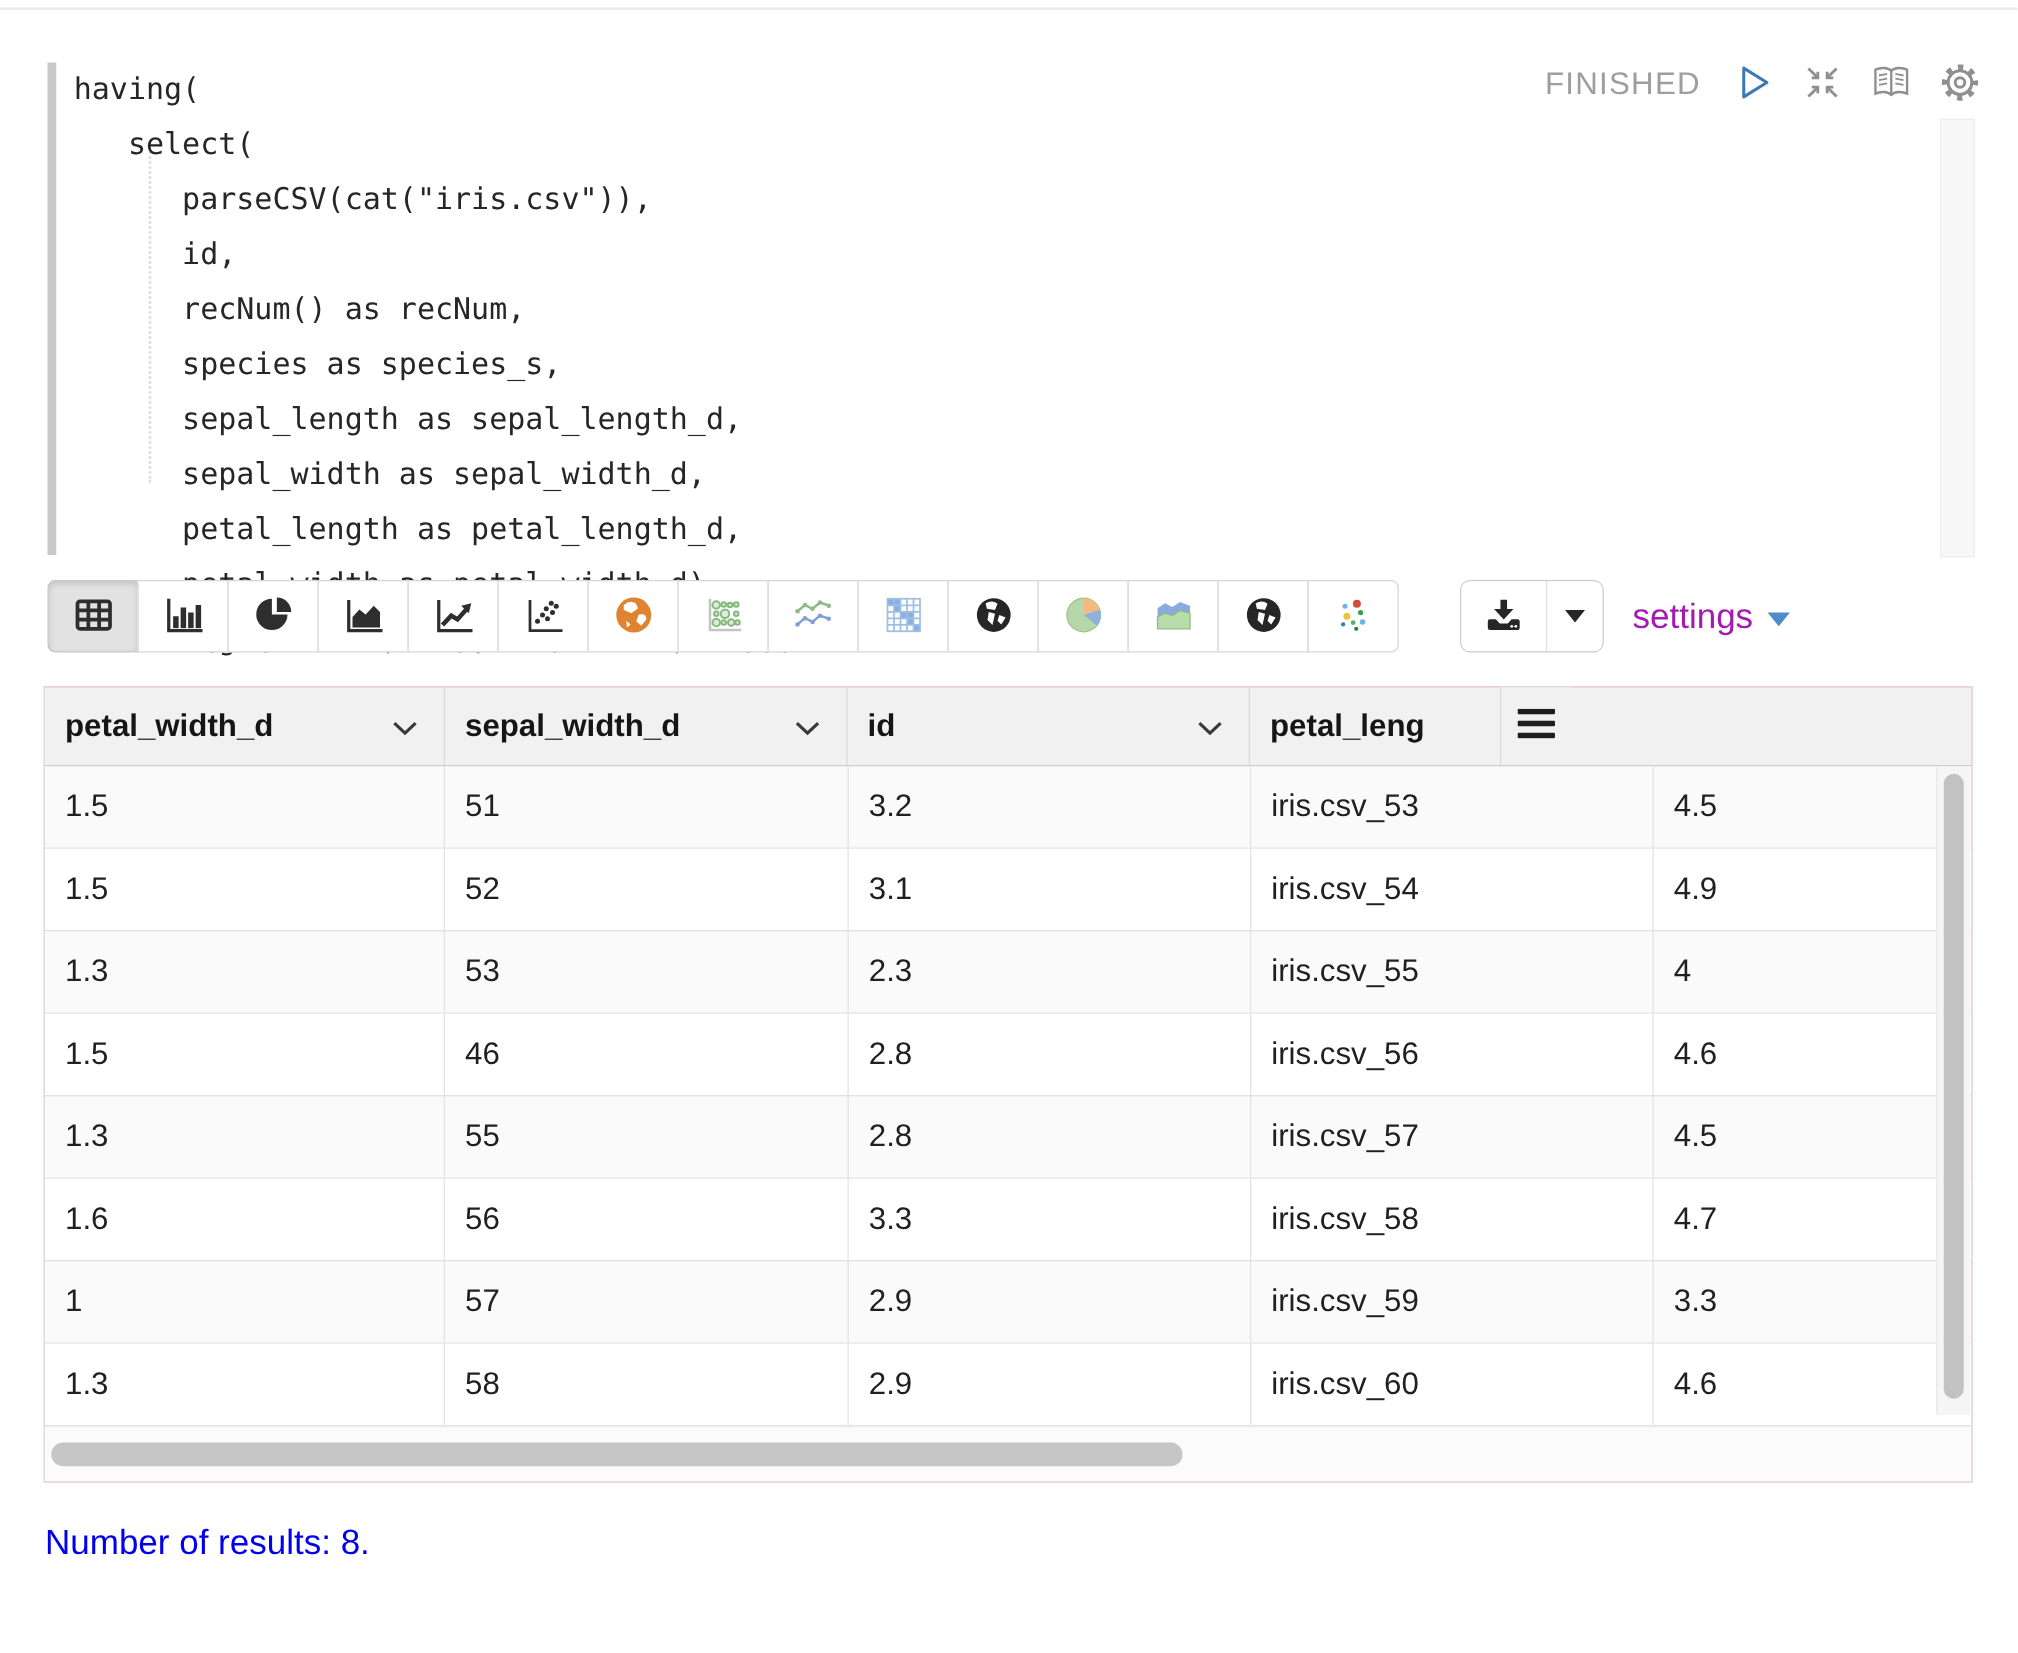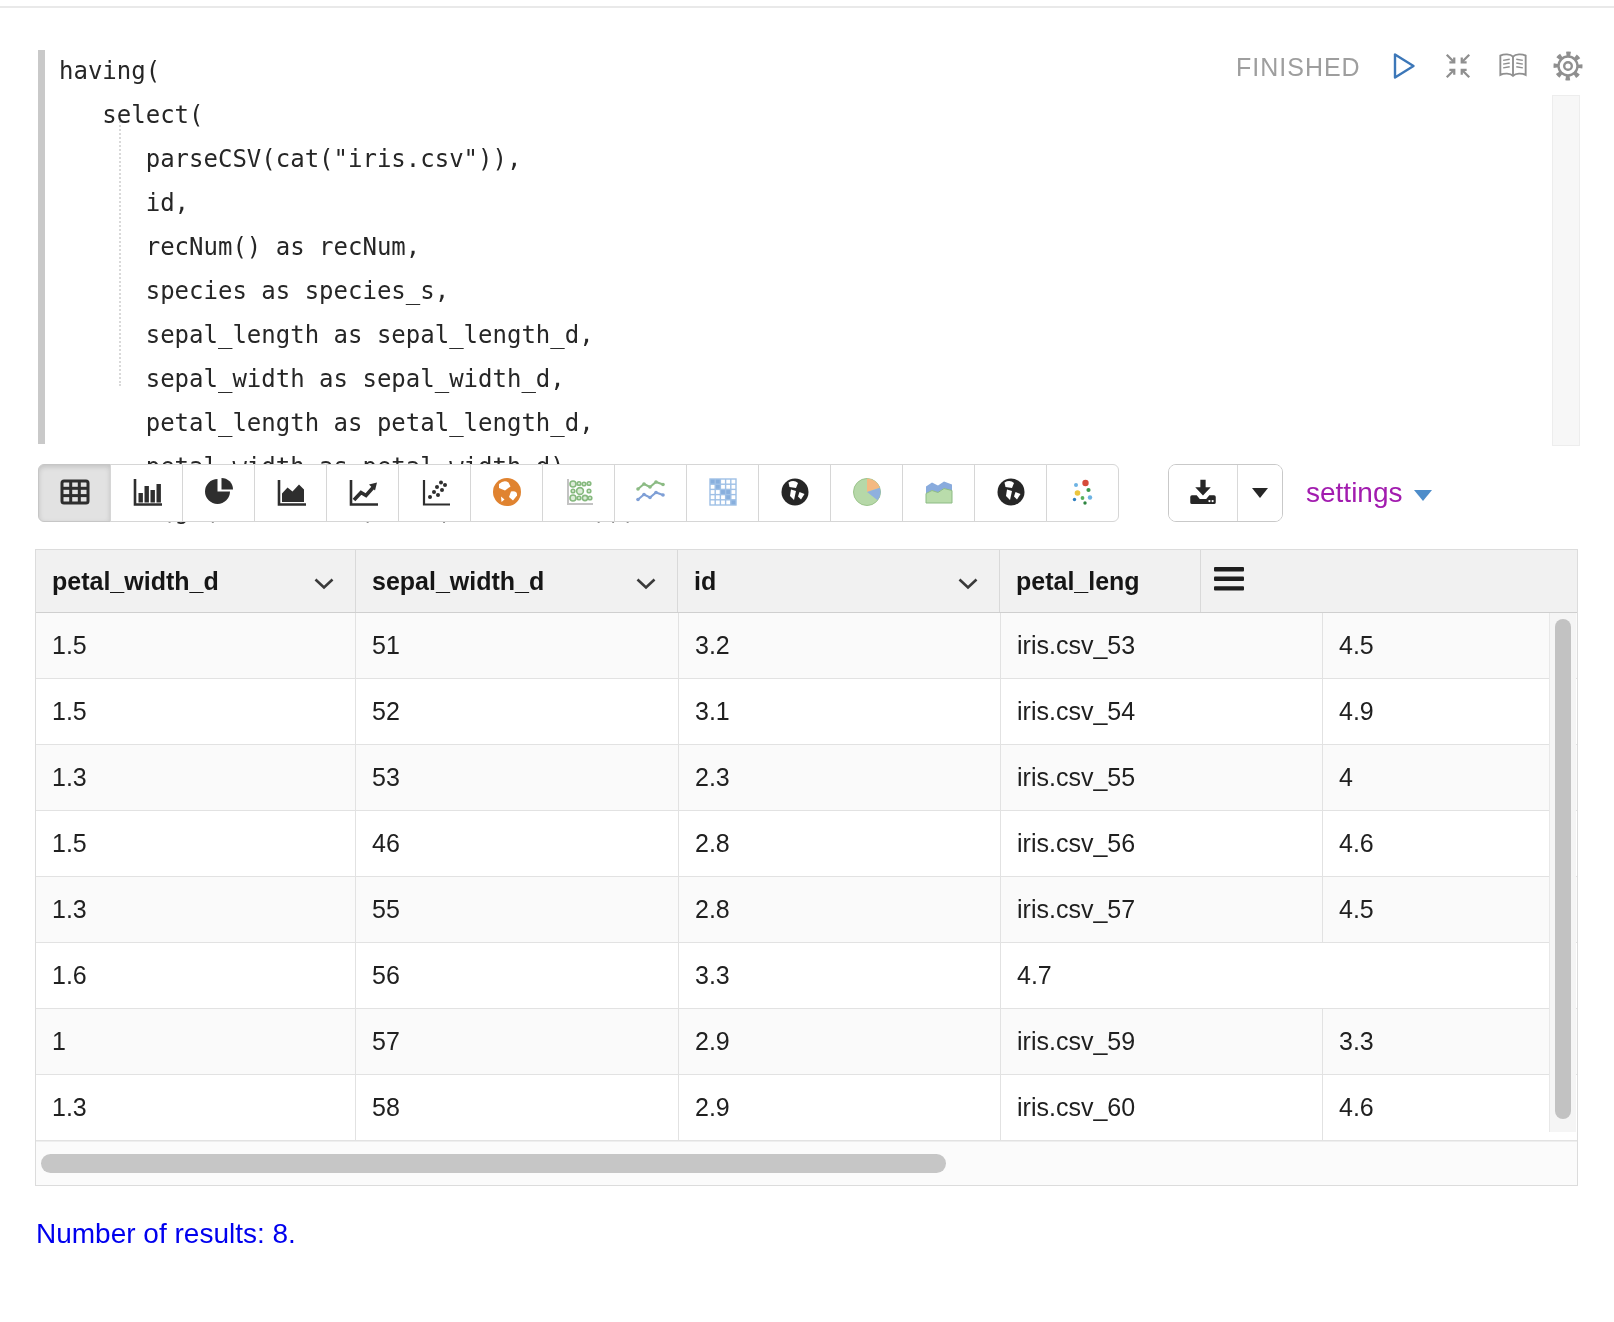--- a/index.html
+++ b/index.html
@@ -442,20 +442,21 @@
         <div class="td w0">1.3</div>
         <div class="td w1">55</div>
         <div class="td w2">2.8</div>
         <div class="td w3">iris.csv_57</div>
         <div class="td w4b last">4.5</div>
       </div>
       <div class="tr">
         <div class="td w0">1.6</div>
         <div class="td w1">56</div>
         <div class="td w2">3.3</div>
+        <div class="td w3">iris.csv_58</div>
         <div class="td w4b last">4.7</div>
       </div>
       <div class="tr">
         <div class="td w0">1</div>
         <div class="td w1">57</div>
         <div class="td w2">2.9</div>
         <div class="td w3">iris.csv_59</div>
         <div class="td w4b last">3.3</div>
       </div>
       <div class="tr">

